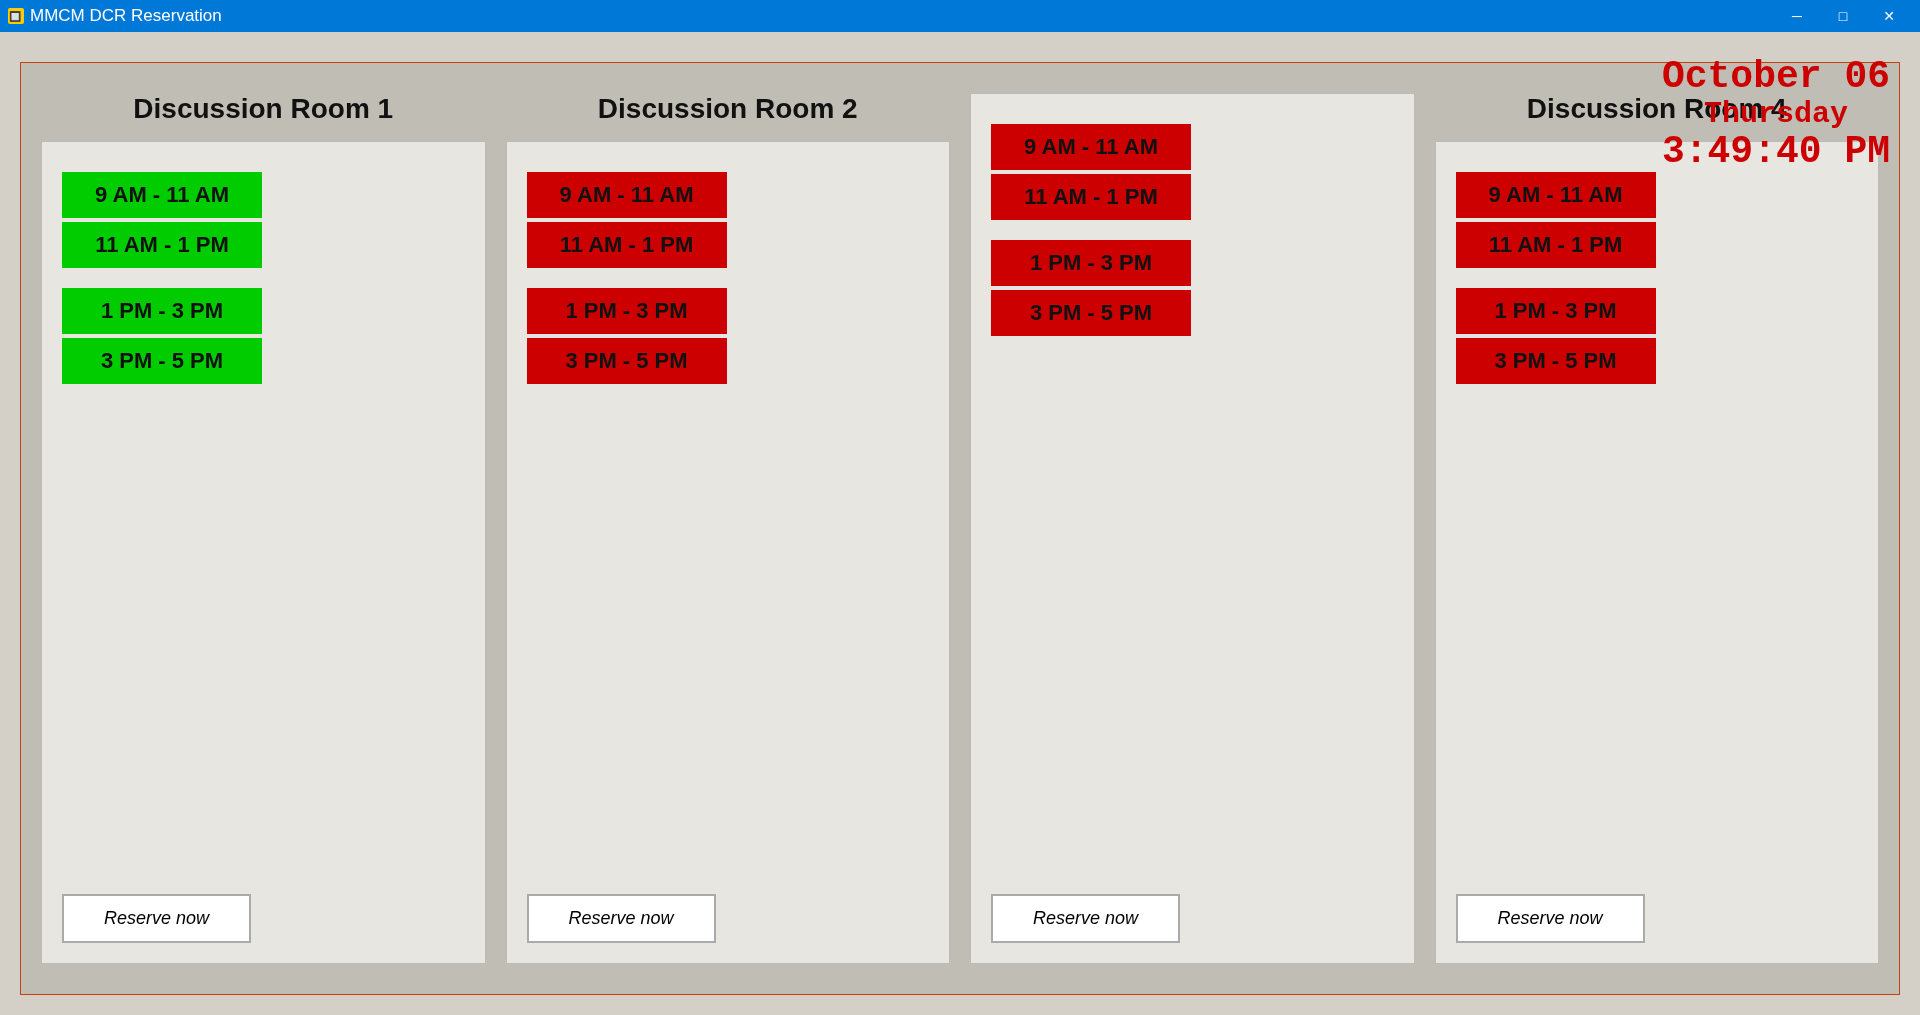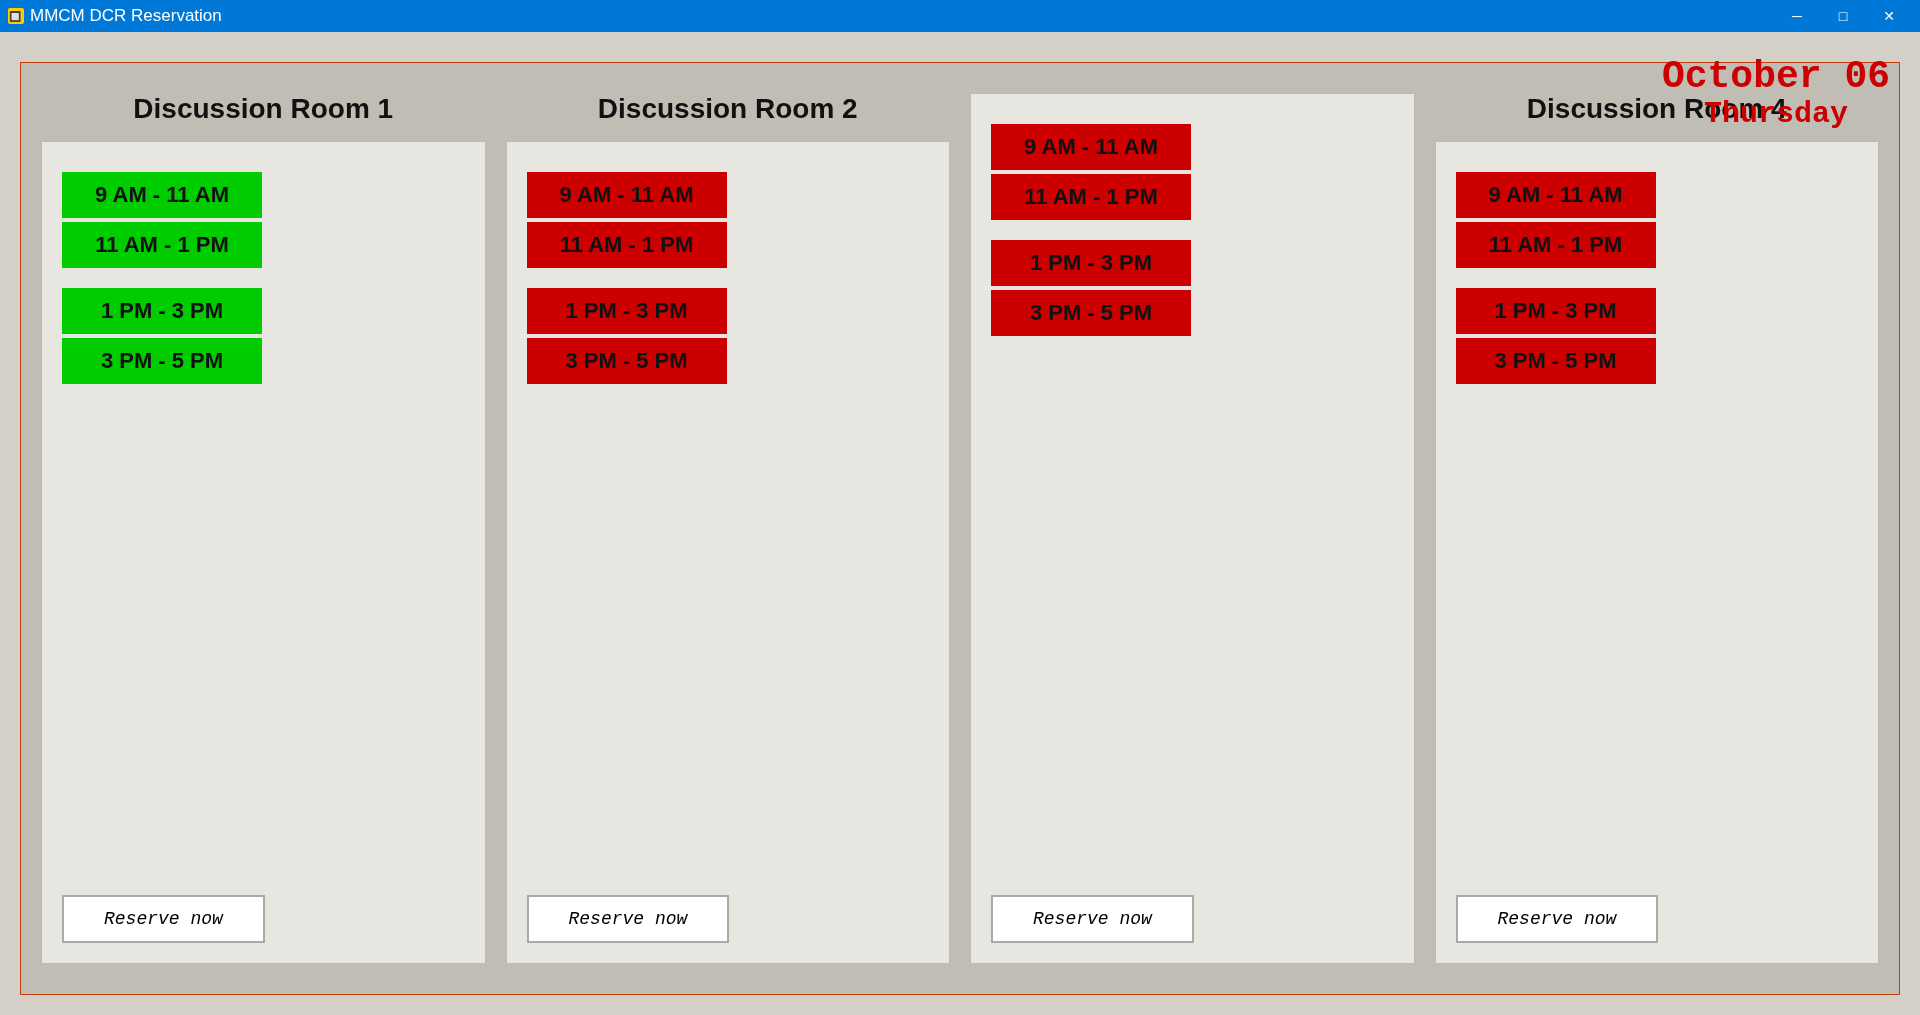--- a/index.html
+++ b/index.html
@@ -171,41 +171,42 @@
 
     .reserve-btn {
       margin-top: auto;
       padding: 12px 40px;
       background: white;
       border: 2px solid #aaa;
       font-size: 18px;
       font-style: italic;
       cursor: pointer;
       min-width: 180px;
-      font-family: Liberation Mono, monospace;
+      font-family: Liberation Sans, sans-serif;
     }
   </style>
 </head>
 <body>
 
 <div class="title-bar">
   <div class="title-bar-icon">🔲</div>
   <span class="title-bar-text">MMCM DCR Reservation</span>
   <div class="title-bar-controls">
     <button class="title-bar-btn">─</button>
     <button class="title-bar-btn">□</button>
     <button class="title-bar-btn close">✕</button>
   </div>
 </div>
 
 <div class="main-area">
 
   <div class="datetime-display">
     <div class="datetime-date">October 06</div>
     <div class="datetime-day">Thursday</div>
+    <div class="datetime-time">3:49:40 PM</div>
   </div>
 
   <div class="content-panel">
     <div class="rooms-grid" id="rooms-grid">
 
     <div class="room-column">
           <div class="room-title">Discussion Room 1</div>
           <div class="room-card">
             <div class="time-slots-group">
               <div class="time-slot green">9 AM - 11 AM</div>

